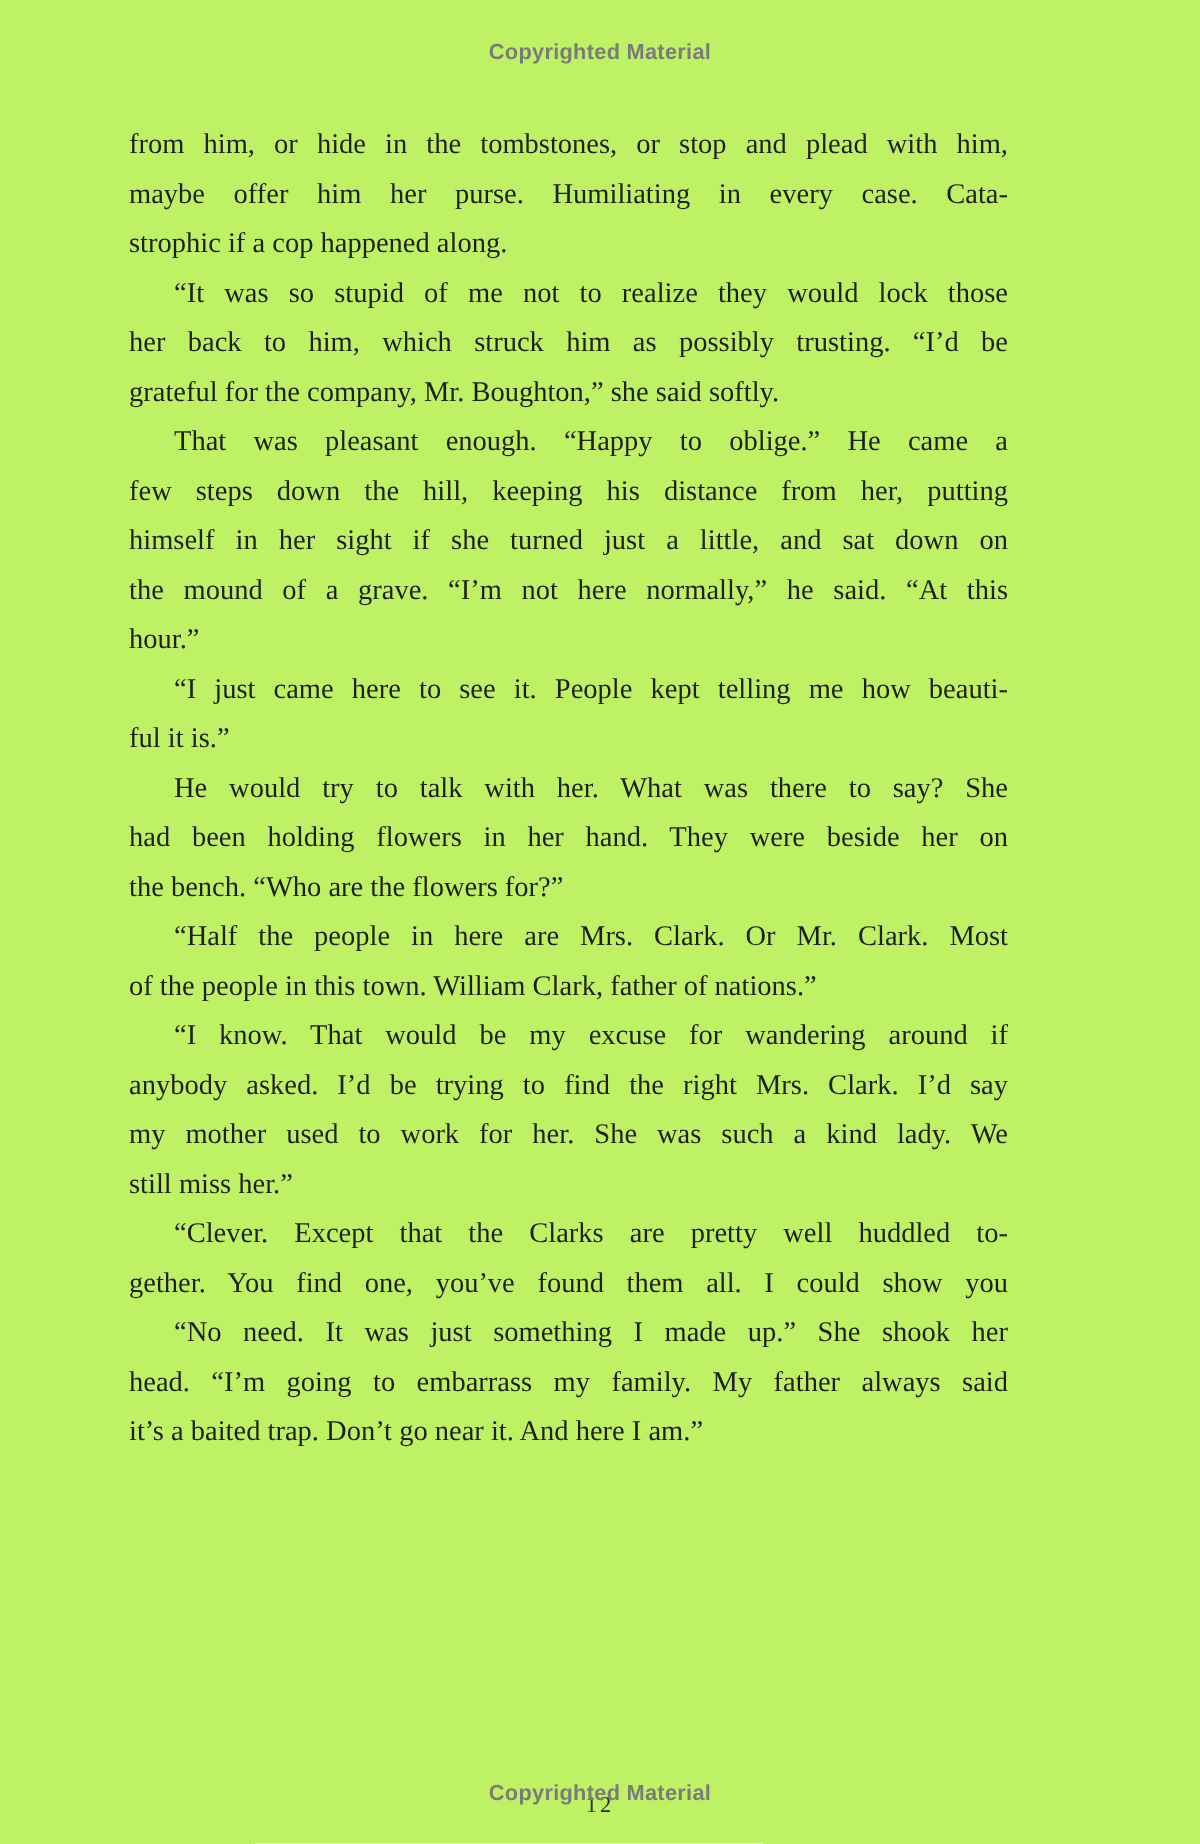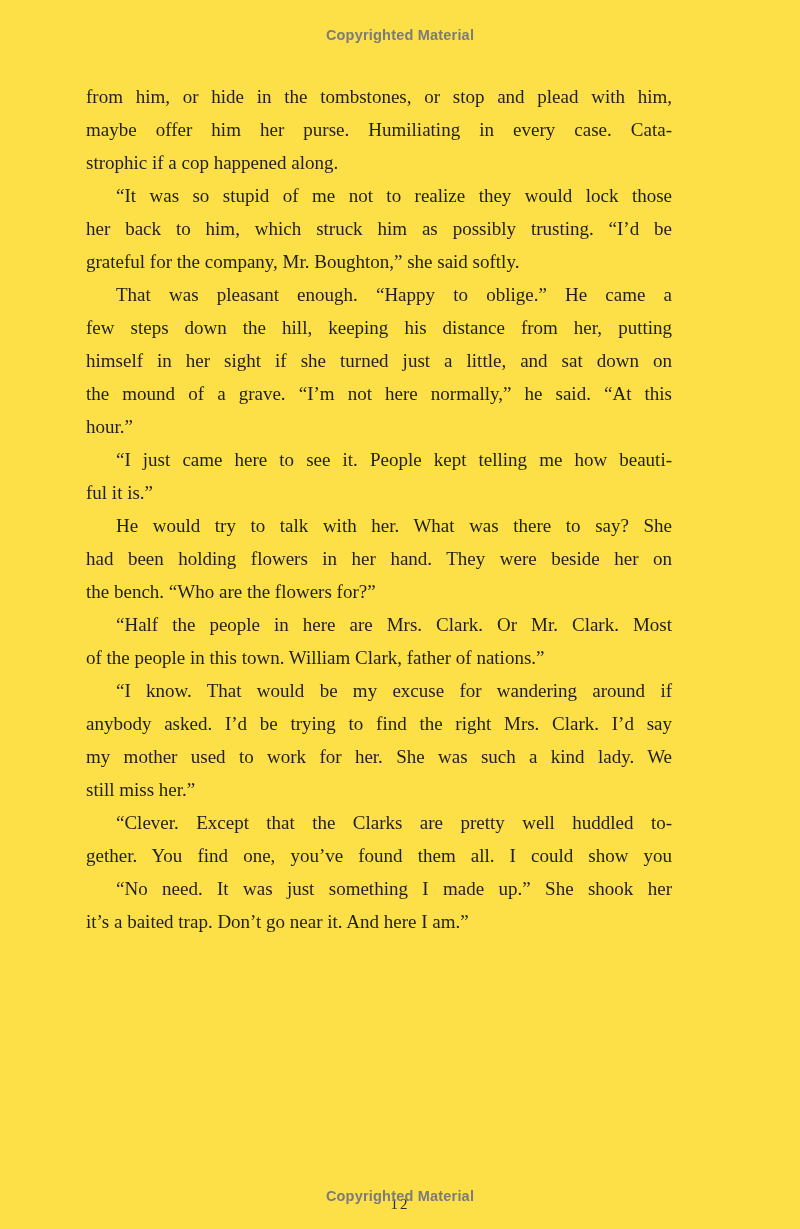--- a/index.html
+++ b/index.html
@@ -4,21 +4,21 @@
 <style>
   html, body {
     margin: 0;
     padding: 0;
     background: #ffffff;
   }
   .page {
     position: relative;
     width: 800px;
     height: 1229px;
-    background: #fde047;
+    background: #bef264;
     overflow: hidden;
     font-family: "Liberation Serif", "DejaVu Serif", serif;
   }
   .watermark {
     position: absolute;
     left: 0;
     width: 100%;
     text-align: center;
     font-family: "Liberation Sans", "DejaVu Sans", sans-serif;
     font-weight: bold;
@@ -84,19 +84,20 @@
       <div class="line para-end">the bench. “Who are the flowers for?”</div>
       <div class="line indent">“Half the people in here are Mrs. Clark. Or Mr. Clark. Most</div>
       <div class="line para-end">of the people in this town. William Clark, father of nations.”</div>
       <div class="line indent">“I know. That would be my excuse for wandering around if</div>
       <div class="line">anybody asked. I’d be trying to find the right Mrs. Clark. I’d say</div>
       <div class="line">my mother used to work for her. She was such a kind lady. We</div>
       <div class="line para-end">still miss her.”</div>
       <div class="line indent">“Clever. Except that the Clarks are pretty well huddled to-</div>
       <div class="line">gether. You find one, you’ve found them all. I could show you</div>
       <div class="line indent">“No need. It was just something I made up.” She shook her</div>
+      <div class="line">head. “I’m going to embarrass my family. My father always said</div>
       <div class="line para-end">it’s a baited trap. Don’t go near it. And here I am.”</div>
     </div>
 
   <div class="page-number">12</div>
 
   <div class="watermark bottom">Copyrighted Material</div>
 </div>
 
 </body></html>

